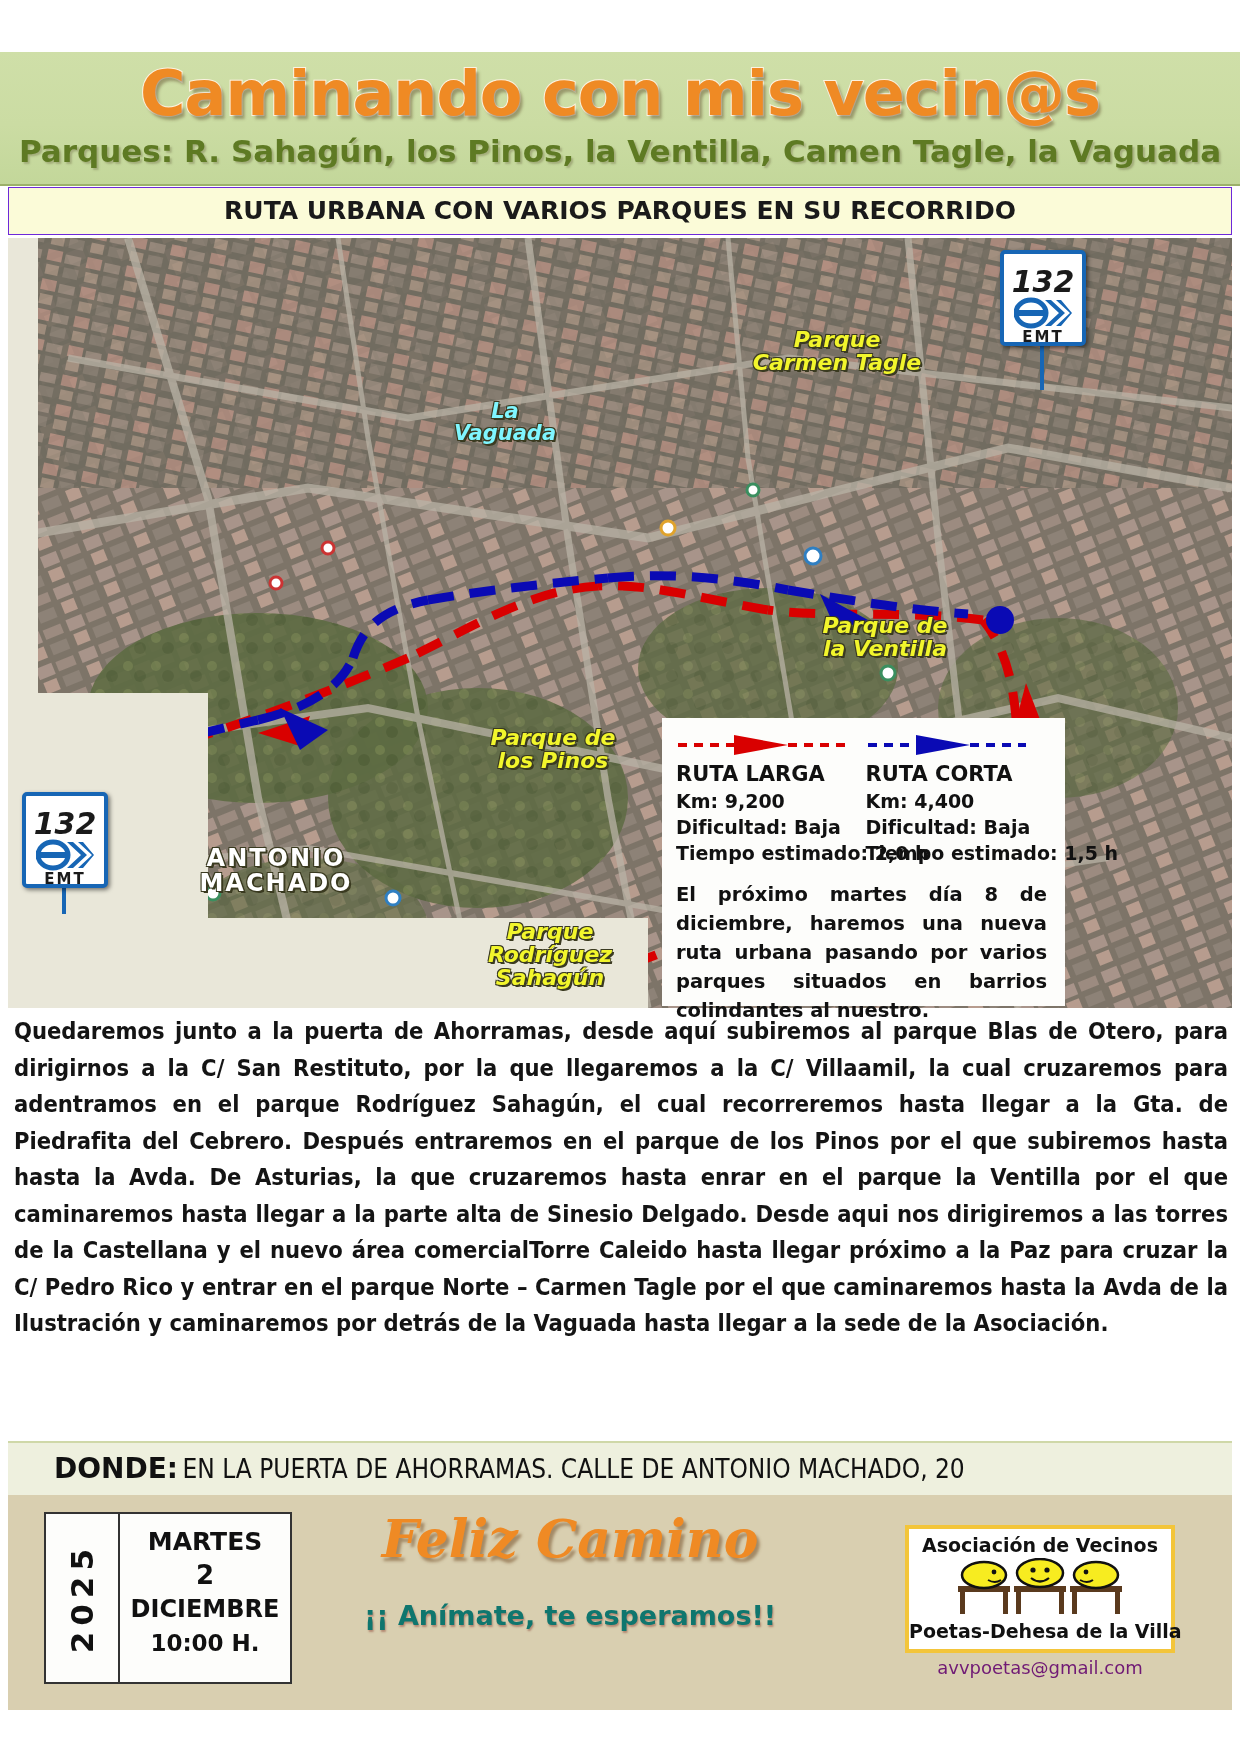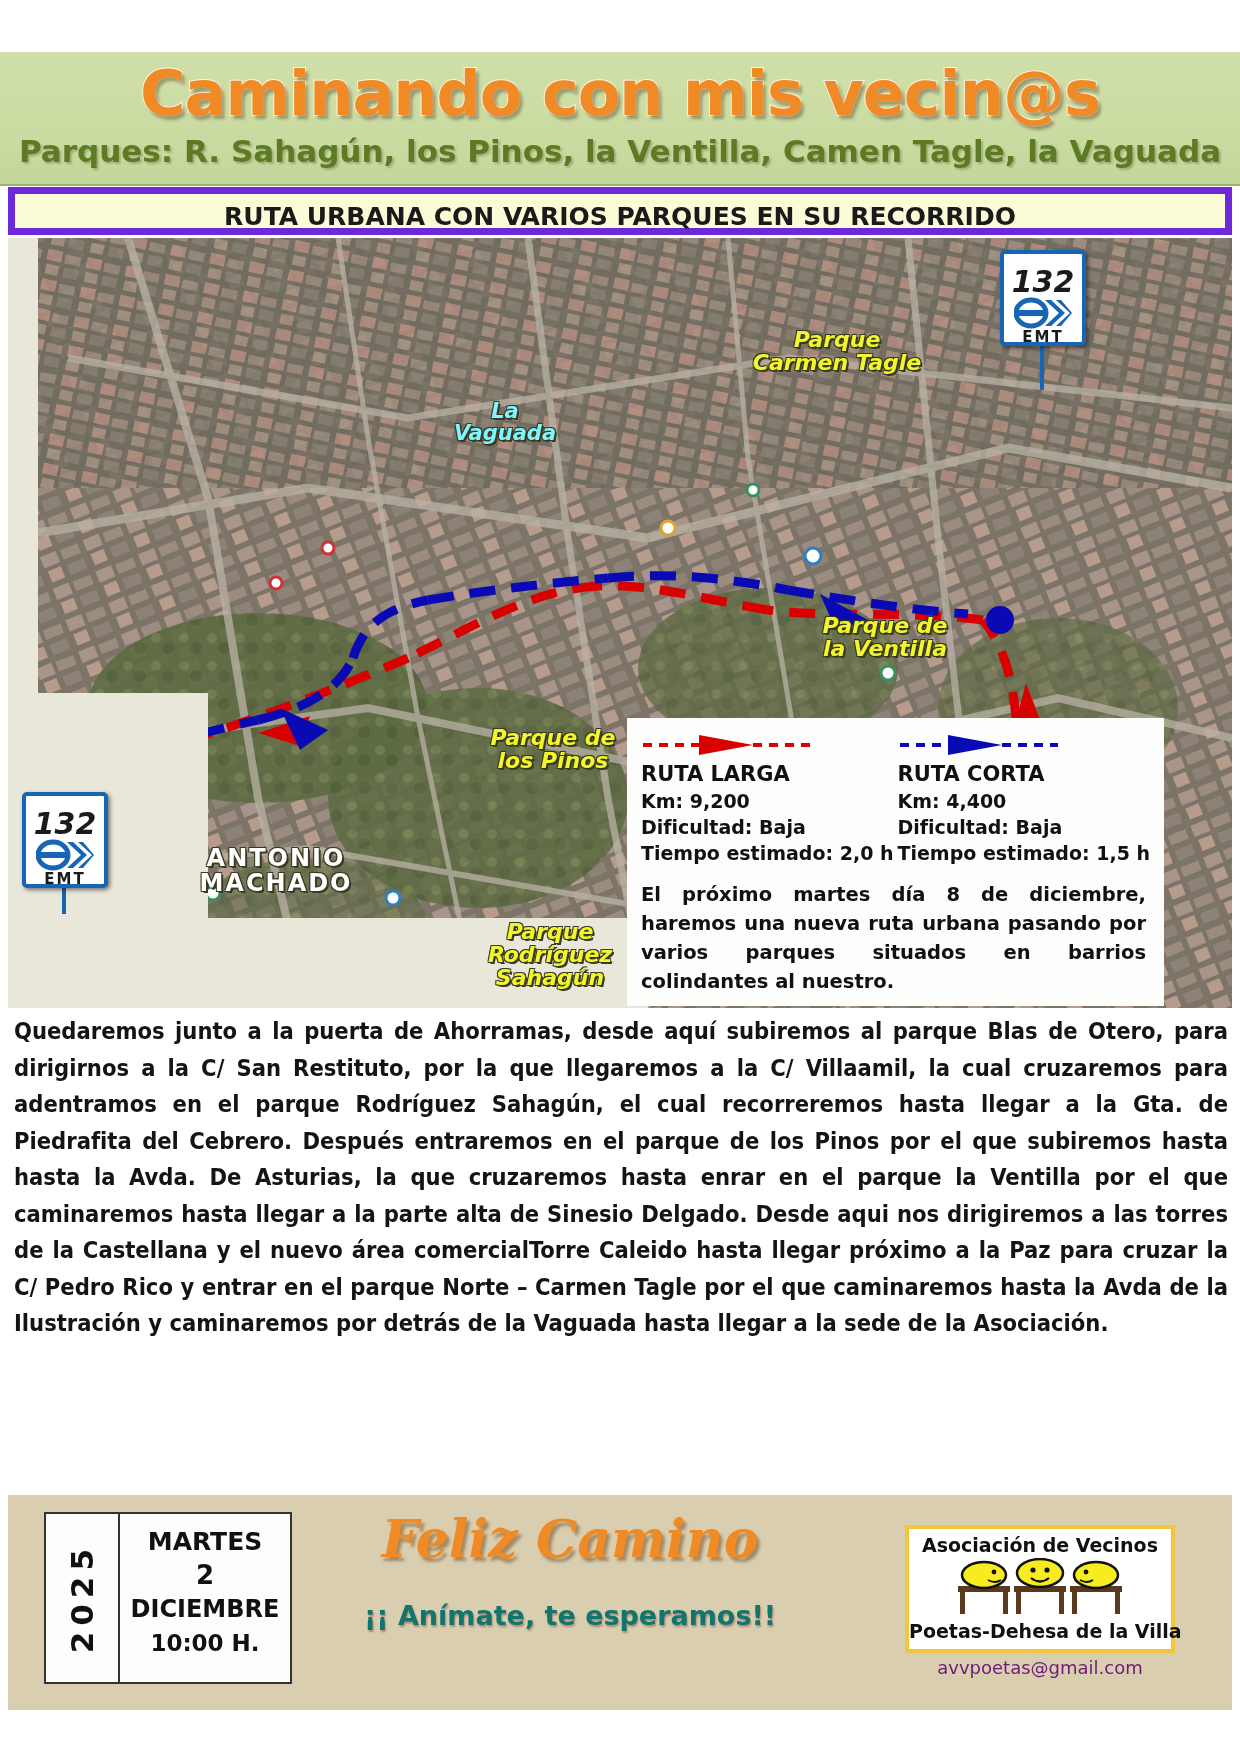--- a/index.html
+++ b/index.html
@@ -54,21 +54,21 @@
     color: #5e7a23;
     text-shadow: 2px 2px 2px rgba(120,120,80,.45);
     white-space: nowrap;
   }
   .ruta-band {
     position: absolute;
     left: 8px; top: 187px;
     width: 1224px;
     height: 48px;
     background: #fbfbd8;
-    border: 7px solid #6d28d9;
+    border: 1px solid #6d28d9;
     box-sizing: border-box;
   }
   .ruta-band span {
     display: block;
     text-align: center;
     font-family: "DejaVu Sans", sans-serif;
     font-weight: bold;
     font-size: 25px;
     color: #1a1a1a;
     line-height: 46px;
@@ -162,22 +162,22 @@
   }
   .emt-stem {
     position: absolute;
     width: 4px;
     background: #1766b5;
   }
 
   
   .legend-box {
     position: absolute;
-    left: 627px; top: 718px;
-    width: 537px;
+    left: 662px; top: 718px;
+    width: 403px;
     height: 288px;
     background: #fdfdfb;
     box-sizing: border-box;
     padding: 14px 10px 8px 14px;
   }
   .legend-cols {
     display: flex;
     width: 100%;
   }
   .legend-col { width: 50%; }
@@ -550,20 +550,26 @@
         <div class="legend-line">Dificultad: Baja</div>
         <div class="legend-line">Tiempo estimado: 1,5 h</div>
       </div>
 
     </div>
     <div class="legend-para">El próximo martes día 8 de diciembre, haremos una nueva ruta urbana pasando por varios parques situados en barrios colindantes al nuestro.</div>
   </div>
 
   <div class="body-text">Quedaremos junto a la puerta de Ahorramas, desde aquí subiremos al parque Blas de Otero, para dirigirnos a la C/ San Restituto, por la que llegaremos a la C/ Villaamil, la cual cruzaremos para adentramos en el parque Rodríguez Sahagún, el cual recorreremos hasta llegar a la Gta. de Piedrafita del Cebrero. Después entraremos en el parque de los Pinos por el que subiremos hasta hasta la Avda. De Asturias, la que cruzaremos hasta  enrar en el parque la Ventilla por el que caminaremos hasta llegar a la parte alta de Sinesio Delgado. Desde aqui nos dirigiremos a las torres de la Castellana y el nuevo área comercialTorre Caleido hasta llegar próximo a la Paz para cruzar la C/ Pedro Rico y entrar en el parque Norte – Carmen Tagle por el que caminaremos hasta la Avda de la Ilustración y caminaremos por detrás de la Vaguada hasta llegar a la sede de la Asociación.</div>
 
+  <div class="donde-bar">
+    <div class="inner">
+      <span class="donde-label">DONDE:</span>
+      <span class="donde-value">EN LA PUERTA DE AHORRAMAS. CALLE DE ANTONIO MACHADO, 20</span>
+    </div>
+  </div>
 
   <div class="footer"></div>
 
   <div class="date-box">
     <div class="date-year">
       <span>2025</span>
     </div>
     <div class="date-main">
       <div class="d-dow">MARTES</div>
       <div class="d-day">2</div>

